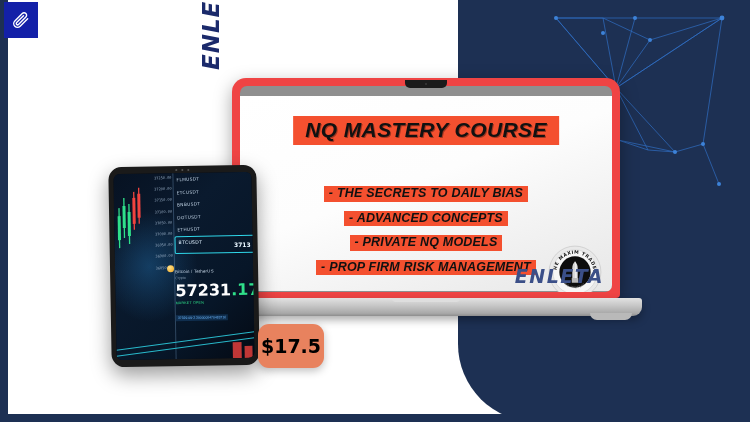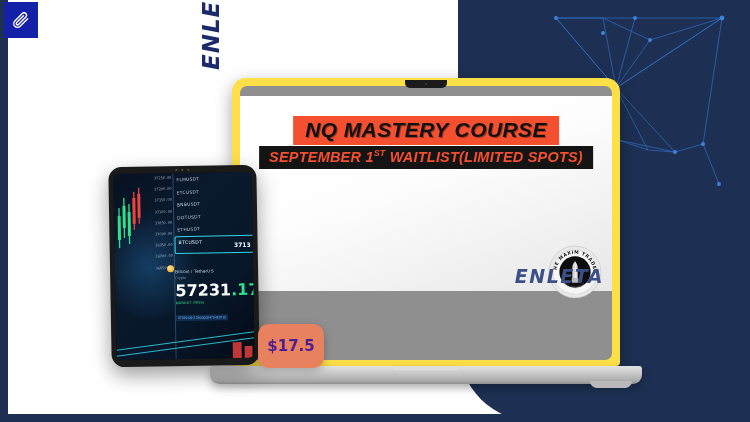--- a/index.html
+++ b/index.html
@@ -28,21 +28,21 @@
   
   .clip-badge{
     position:absolute;left:4px;top:2px;width:34px;height:36px;
     background:#1320a8;display:flex;align-items:center;justify-content:center;
     z-index:45;
   }
 
   
   .laptop{position:absolute;left:232px;top:78px;width:388px;z-index:20;}
   .laptop-lid{
-    position:relative;width:388px;height:288px;background:#fde047;
+    position:relative;width:388px;height:220px;background:#ef4444;
     border-radius:14px 14px 4px 4px;
     box-shadow:0 6px 18px rgba(0,0,0,.35);
     padding:8px 8px 6px 8px;box-sizing:border-box;
   }
   .laptop-notch{
     position:absolute;left:50%;top:2px;transform:translateX(-50%);
     width:42px;height:8px;background:#1b1b1b;border-radius:0 0 5px 5px;z-index:3;
   }
   .laptop-notch:after{content:"";position:absolute;left:50%;top:3px;transform:translateX(-50%);
     width:2px;height:2px;border-radius:50%;background:#3a3a3a;}
@@ -165,21 +165,21 @@
   .candles{position:absolute;left:2px;top:4px;width:28px;height:120px;}
   .bars-bottom{position:absolute;left:0;bottom:0;width:100%;height:40px;}
 
   
   .price-badge{
     position:absolute;left:258px;top:324px;width:66px;height:44px;
     background:#e8825e;border-radius:11px;z-index:35;
     display:flex;align-items:center;justify-content:center;
     box-shadow:0 3px 8px rgba(0,0,0,.25);
   }
-  .price-badge span{font-size:15px;font-weight:bold;color:#4c1d95;
+  .price-badge span{font-size:19px;font-weight:bold;color:#000000;
     font-family:"DejaVu Sans",sans-serif;}
 </style>
 </head>
 <body>
 
 <div class="stage">
 
   <div class="navy-top"></div>
   <div class="navy-panel"></div>
 
@@ -229,24 +229,27 @@
       <div class="laptop-notch"></div>
       <div class="laptop-screen">
 
         <div class="slide">
           <div class="slide-inner">
 
             <div class="title-bar">
               <span>NQ MASTERY COURSE</span>
             </div>
 
-            <div class="sub-bar">
-              <span><span>SEPTEMBER 1</span><sup>ST</sup><span> WAITLIST(LIMITED SPOTS)</span></span>
+
+            <div class="bullets">
+              <span class="bullet-row"><span class="bullet">- THE SECRETS TO DAILY BIAS</span></span>
+              <span class="bullet-row"><span class="bullet">- ADVANCED CONCEPTS</span></span>
+              <span class="bullet-row"><span class="bullet">- PRIVATE NQ MODELS</span></span>
+              <span class="bullet-row"><span class="bullet">- PROP FIRM RISK MANAGEMENT</span></span>
             </div>
-
 
             <svg class="seal" viewBox="0 0 100 100">
               <defs>
                 <path id="arcTop" d="M 16 50 A 34 34 0 0 1 84 50"></path>
                 <path id="arcBot" d="M 20 50 A 30 30 0 0 0 80 50"></path>
               </defs>
               <circle cx="50" cy="50" r="48" fill="#e9e9e9" stroke="#bdbdbd" stroke-width="1"></circle>
               <circle cx="50" cy="50" r="41" fill="#f6f6f6" stroke="#c9c9c9" stroke-width="1"></circle>
               <circle cx="50" cy="50" r="29" fill="#0d0d0d"></circle>
               <text font-size="8.5" font-family="DejaVu Sans, sans-serif" font-weight="bold" fill="#111" letter-spacing="1.1">

